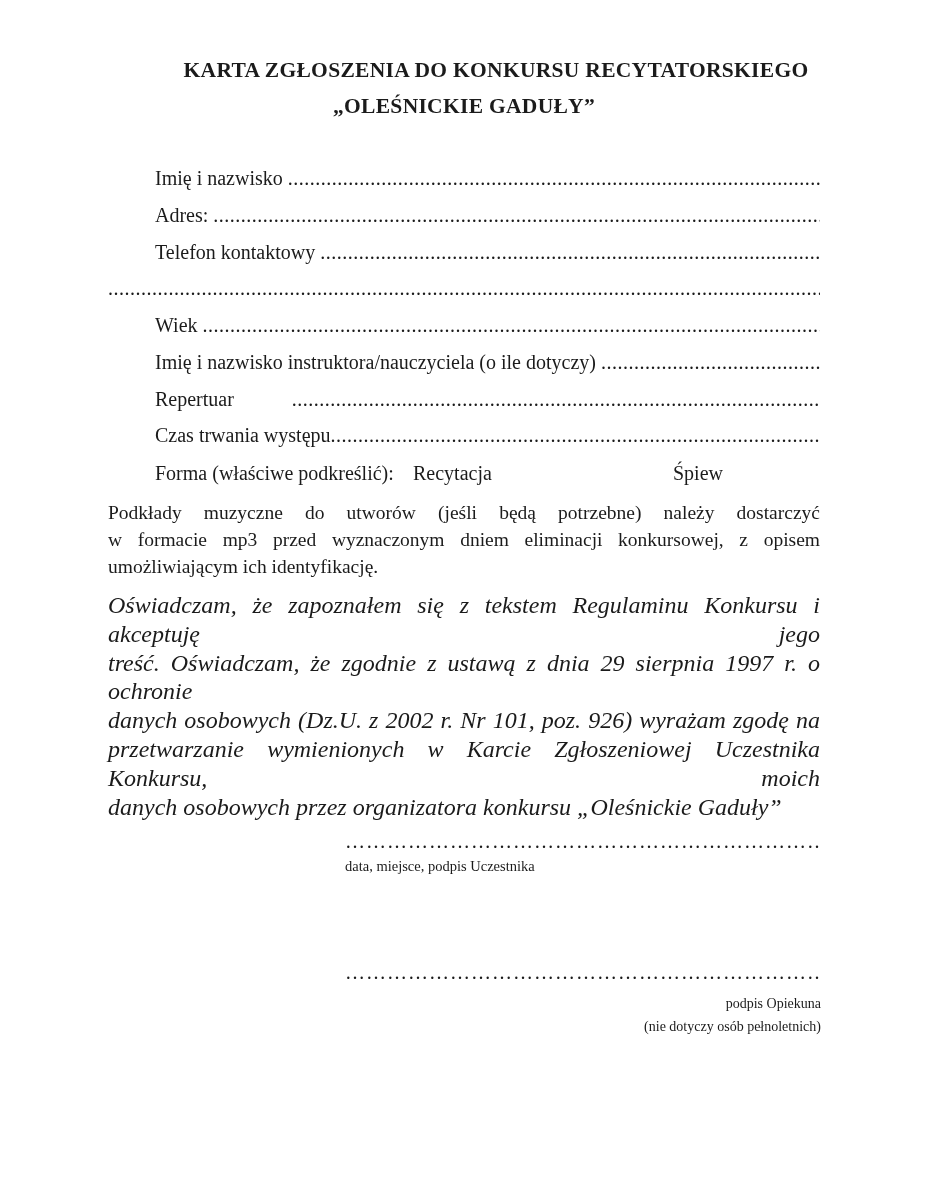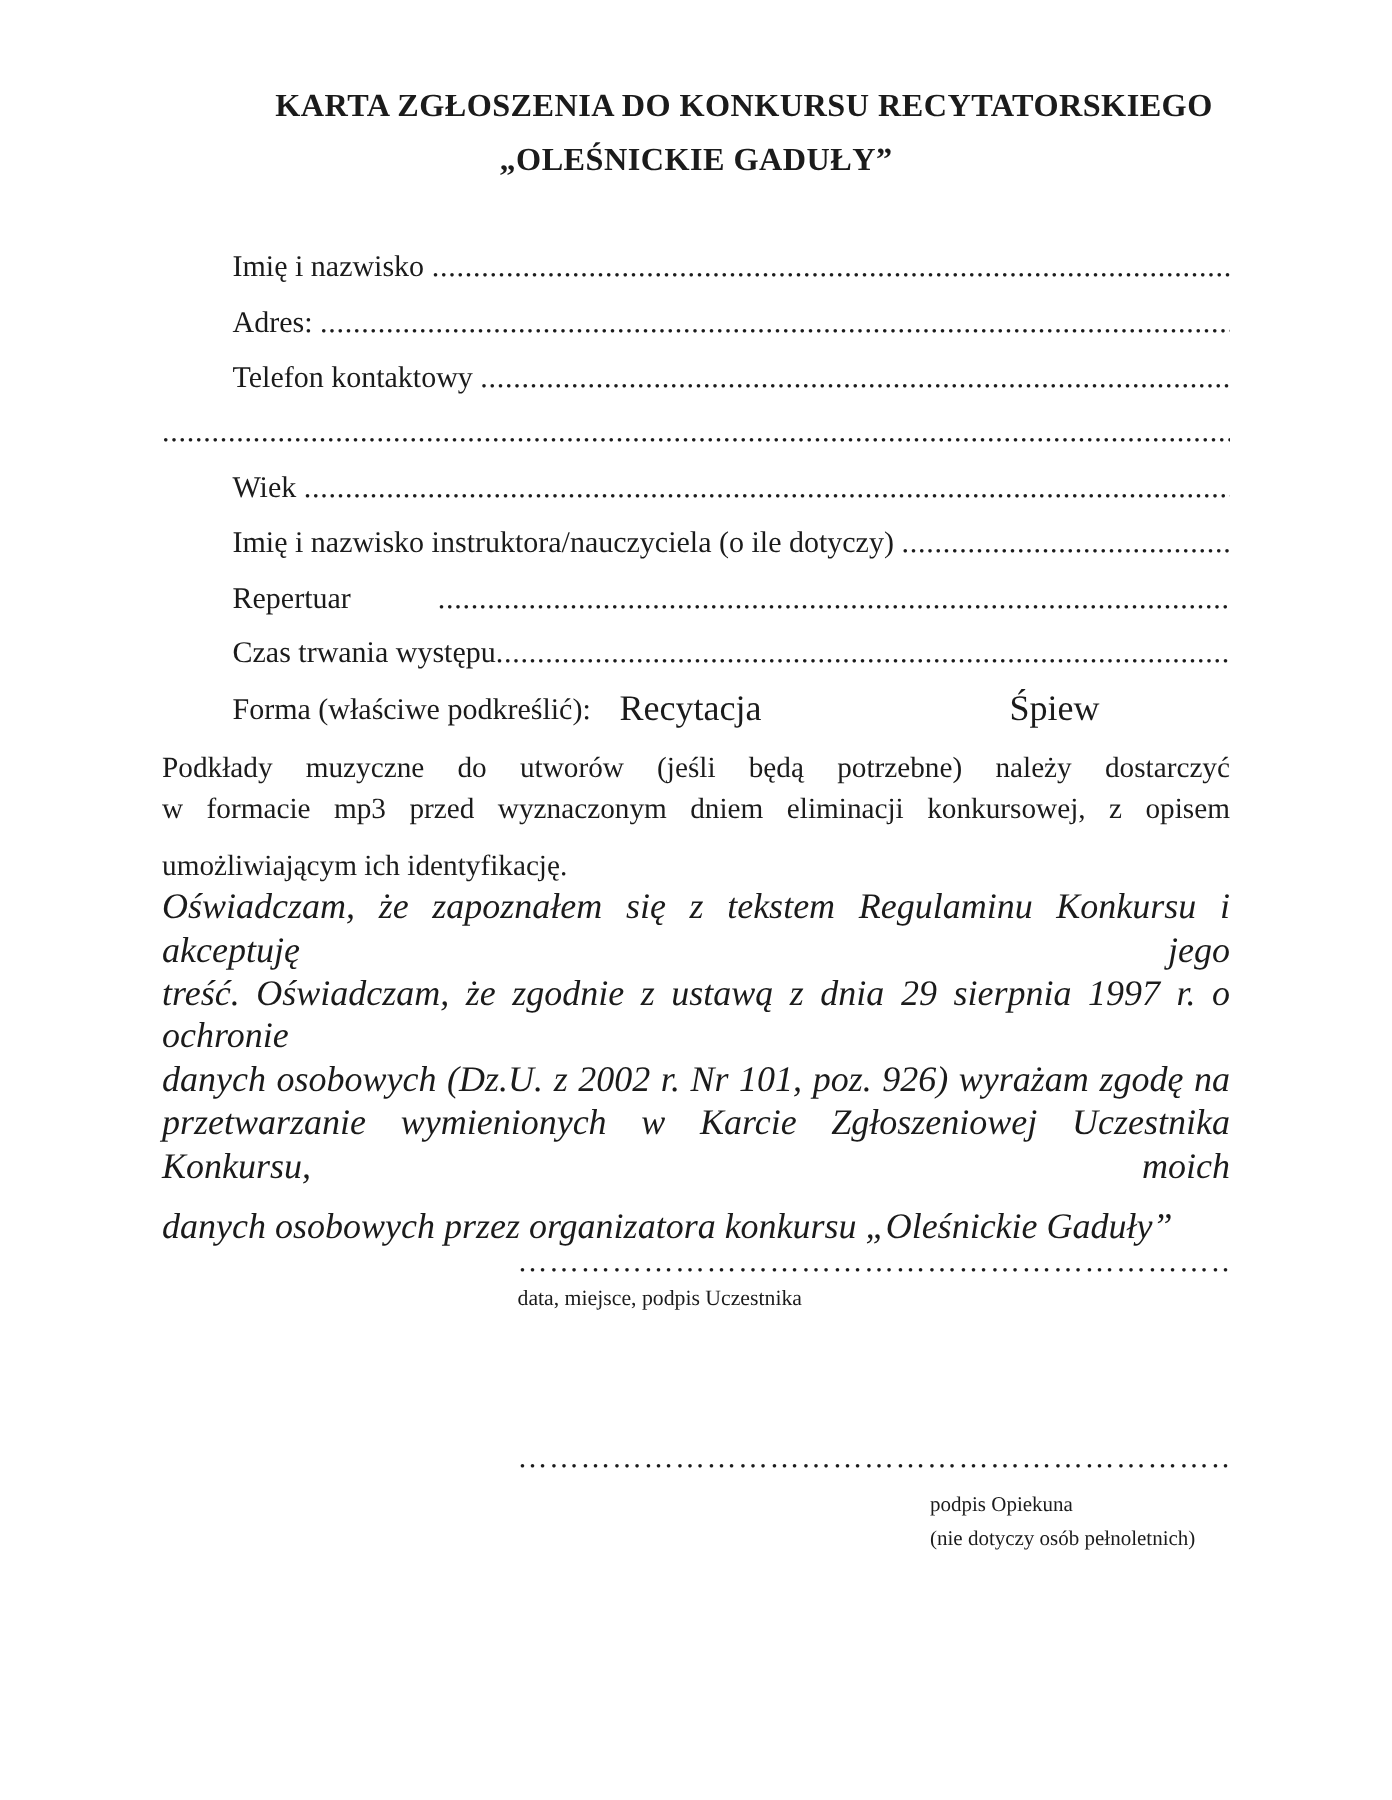--- a/index.html
+++ b/index.html
@@ -30,44 +30,44 @@
   .field-label{flex:0 0 auto;white-space:pre;margin-left:47px;}
   .tab-gap{flex:0 0 58px;}
   .leader{
     flex:1 1 auto;overflow:hidden;white-space:nowrap;
     letter-spacing:.5px;
   }
   .forma-row{
     position:absolute;top:454px;left:108px;width:712px;height:38px;
     font-size:20px;line-height:38px;
   }
-  .forma-option{position:absolute;top:0;font-size:24px;line-height:38px;}
+  .forma-option{position:absolute;top:0;font-size:20px;line-height:38px;}
   .forma-option-1{left:305px;}
   .forma-option-2{left:565px;}
   .para{
     position:absolute;left:108px;width:712px;
   }
   .para-music{top:499px;font-size:19.5px;line-height:27px;}
   .para-decl{top:591px;font-size:24px;line-height:28.8px;font-style:italic;}
   .para .jline{text-align:justify;text-align-last:justify;}
-  .para .lastline{text-align:left;text-align-last:left;margin-top:11px;}
+  .para .lastline{text-align:left;text-align-last:left;}
   .sig-dots{
     position:absolute;left:345px;width:476px;height:26px;
     font-size:20px;line-height:26px;
     white-space:nowrap;overflow:hidden;letter-spacing:1px;
   }
   .sig-dots-1{top:828px;}
   .sig-dots-2{top:959px;}
   .sig-caption-1{
     position:absolute;top:857px;left:345px;width:476px;
     text-align:left;font-size:14.5px;line-height:18px;
   }
   .sig-caption-2{
     position:absolute;top:992px;left:620px;width:201px;
-    text-align:left;font-size:14px;line-height:23px;
+    text-align:right;font-size:14px;line-height:23px;
   }
 </style>
 </head>
 <body>
 
 <div class="page">
 
   <div class="title title-1">KARTA ZGŁOSZENIA DO KONKURSU RECYTATORSKIEGO</div>
   <div class="title title-2">„OLEŚNICKIE GADUŁY”</div>
 

